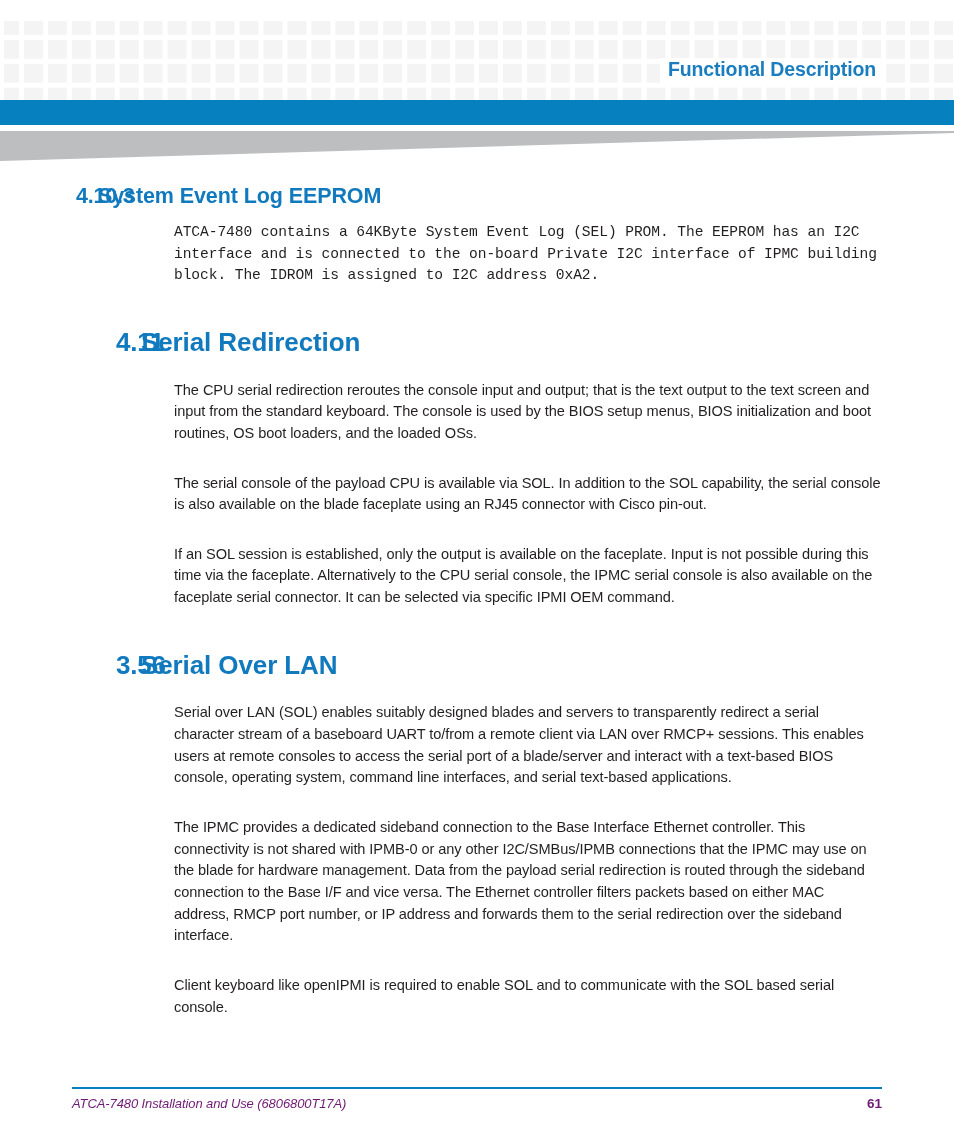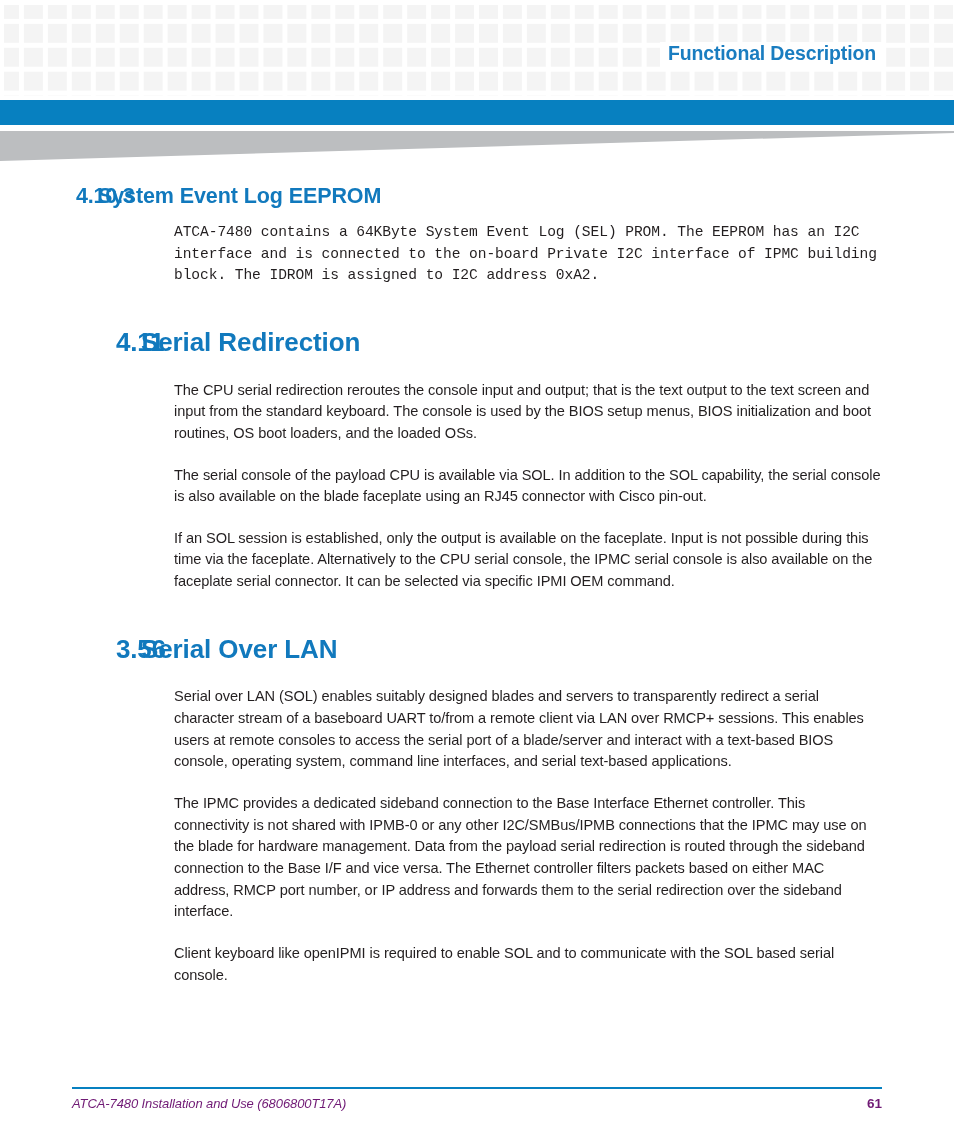--- a/index.html
+++ b/index.html
@@ -13,21 +13,21 @@
     position: relative;
     font-family: "Liberation Sans", sans-serif;
     color: #231f20;
     overflow: hidden;
   }
 
   
   .page-header {
     position: absolute;
     left: 0;
-    top: 0;
+    top: 16px;
     width: 954px;
     height: 96px;
   }
   .header-title {
     position: absolute;
     right: 72px;
     top: 42px;
     font-size: 19.5px;
     font-weight: bold;
     color: #1a7dc0;
@@ -91,21 +91,21 @@
     letter-spacing: -0.1px;
   }
   .para {
     margin: 0 72px 0 174px;
     font-size: 14.6px;
     line-height: 1.485;
     letter-spacing: -0.08px;
     text-align: left;
   }
   .para + .para {
-    margin-top: 20px;
+    margin-top: 28px;
   }
 
   
   .s-4103-para { margin-top: 13px; font-family: Liberation Mono, monospace; }
   .h2-4-11 { margin-top: 40px; }
   .p-after-h2 { margin-top: 18px; }
   .h2-4-12 { margin-top: 41px; }
 
   
   .footer {

